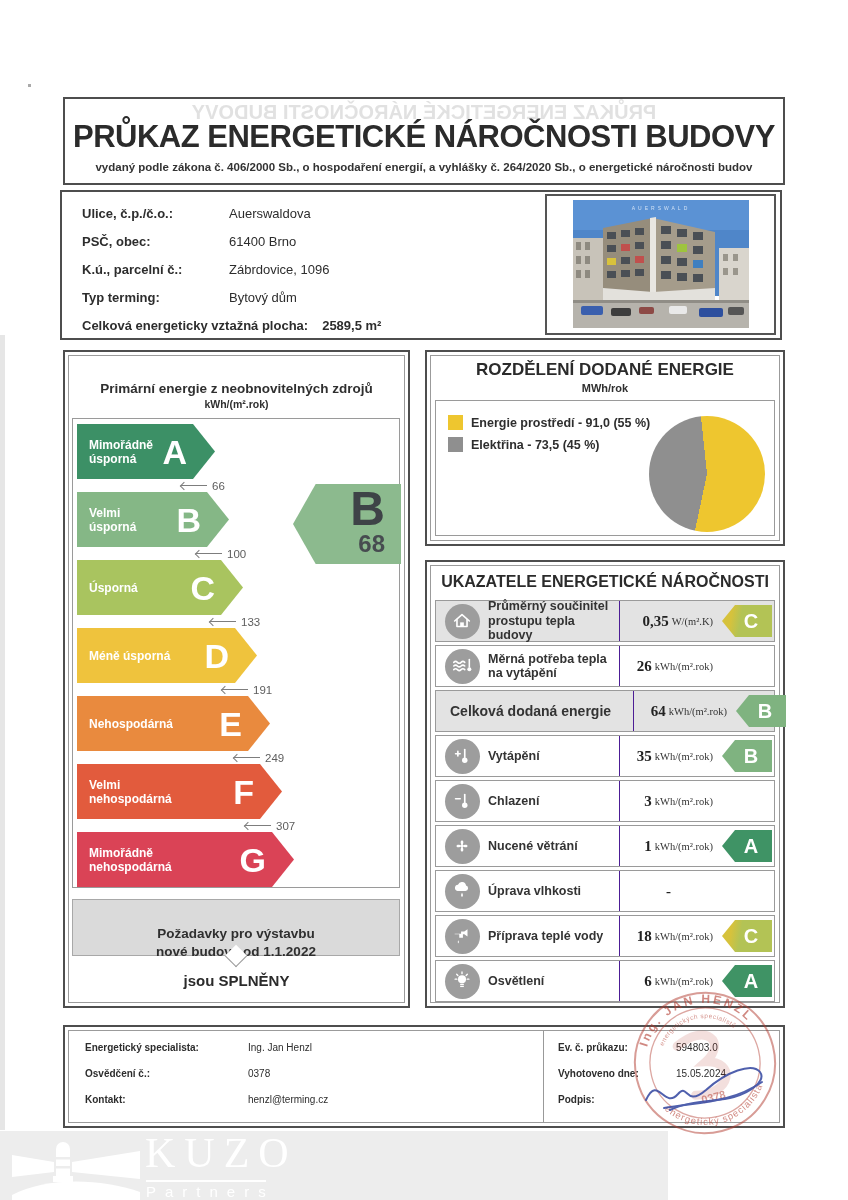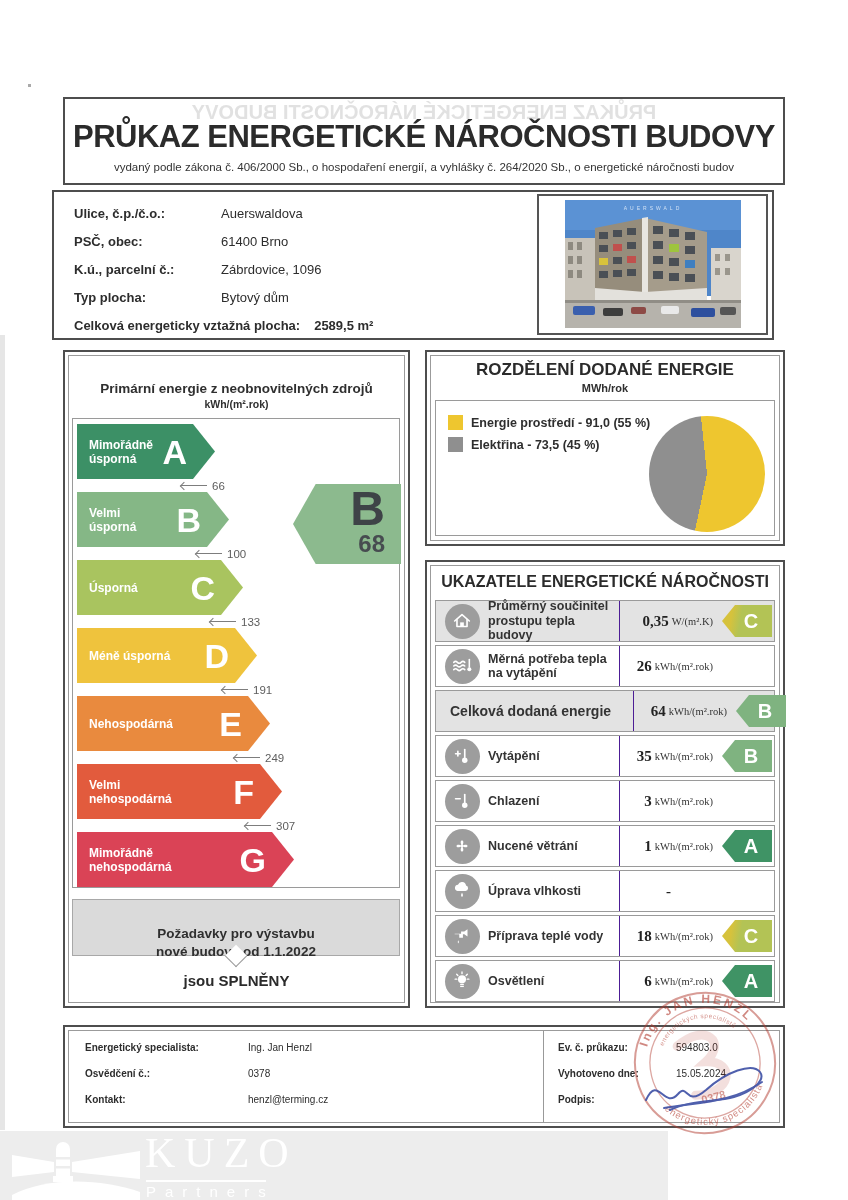--- a/index.html
+++ b/index.html
@@ -7,23 +7,23 @@
        font-family:"Liberation Sans",sans-serif;color:#2d2d2d;}
   .box{position:absolute;border:2px solid #4e4e4e;background:#fff;box-sizing:border-box;}
   .inner-line{position:absolute;inset:3px;border:1px solid #9b9b9b;pointer-events:none;}
   
   #header-box{left:63px;top:97px;width:722px;height:88px;}
   .ghost{position:absolute;top:2px;left:0;width:100%;text-align:center;transform:scaleX(-1);
          color:#c9c9c9;opacity:.55;font-weight:bold;font-size:20px;white-space:nowrap;}
   .header-title{position:absolute;top:20px;width:100%;text-align:center;font-size:31px;
          font-weight:bold;letter-spacing:-.5px;color:#2b2b2b;white-space:nowrap;}
   .header-sub{position:absolute;top:62px;width:100%;text-align:center;font-size:11.5px;
-         font-weight:normal;color:#333;}
-  
-  #building-box{left:52px;top:190px;width:722px;height:150px;}
+         font-weight:bold;color:#333;}
+  
+  #building-box{left:60px;top:190px;width:722px;height:150px;}
   .b-row{position:absolute;left:20px;display:flex;font-size:13px;}
   .b-label{font-weight:bold;width:147px;flex:none;}
   .b-label.wide{width:auto;margin-right:14px;}
   .b-value{font-weight:normal;}
   .b-value.bold{font-weight:bold;}
   #photo-box{position:absolute;left:483px;top:2px;width:231px;height:141px;
              border:2px solid #555;background:#fff;box-sizing:border-box;}
   #photo-box svg{position:absolute;left:26px;top:4px;}
   
   #class-panel{left:63px;top:350px;width:347px;height:658px;}
@@ -130,21 +130,21 @@
   </div>
   <div class="b-row" style="top:42px">
     <span class="b-label">PSČ, obec:</span>
     <span class="b-value">61400 Brno</span>
   </div>
   <div class="b-row" style="top:70px">
     <span class="b-label">K.ú., parcelní č.:</span>
     <span class="b-value">Zábrdovice, 1096</span>
   </div>
   <div class="b-row" style="top:98px">
-    <span class="b-label">Typ plocha:</span>
+    <span class="b-label">Typ terming:</span>
     <span class="b-value">Bytový dům</span>
   </div>
   <div class="b-row" style="top:126px">
     <span class="b-label wide">Celková energeticky vztažná plocha:</span>
     <span class="b-value bold">2589,5 m²</span>
   </div>
 
   <div id="photo-box">
     <svg width="176" height="128" viewBox="0 0 176 128">
       <rect x="0" y="0" width="176" height="96" fill="#4f86c9"></rect>

